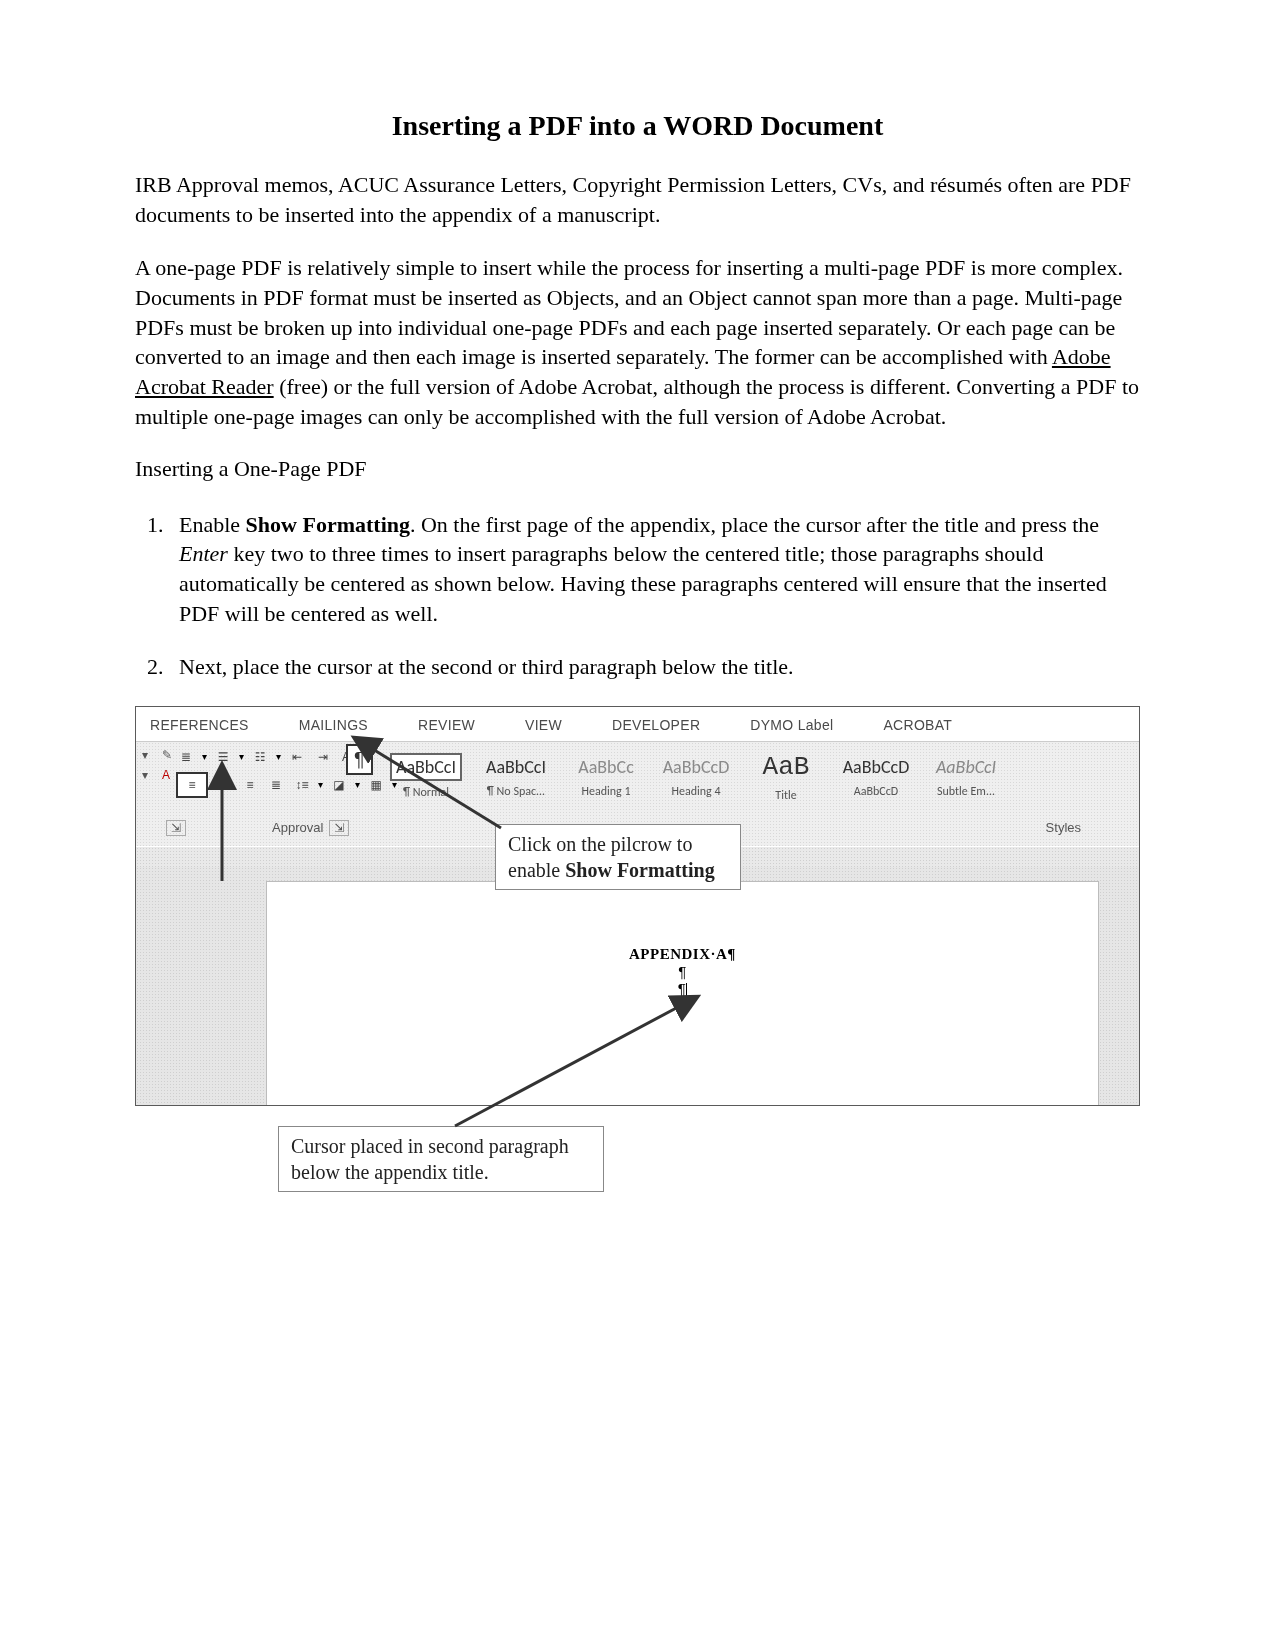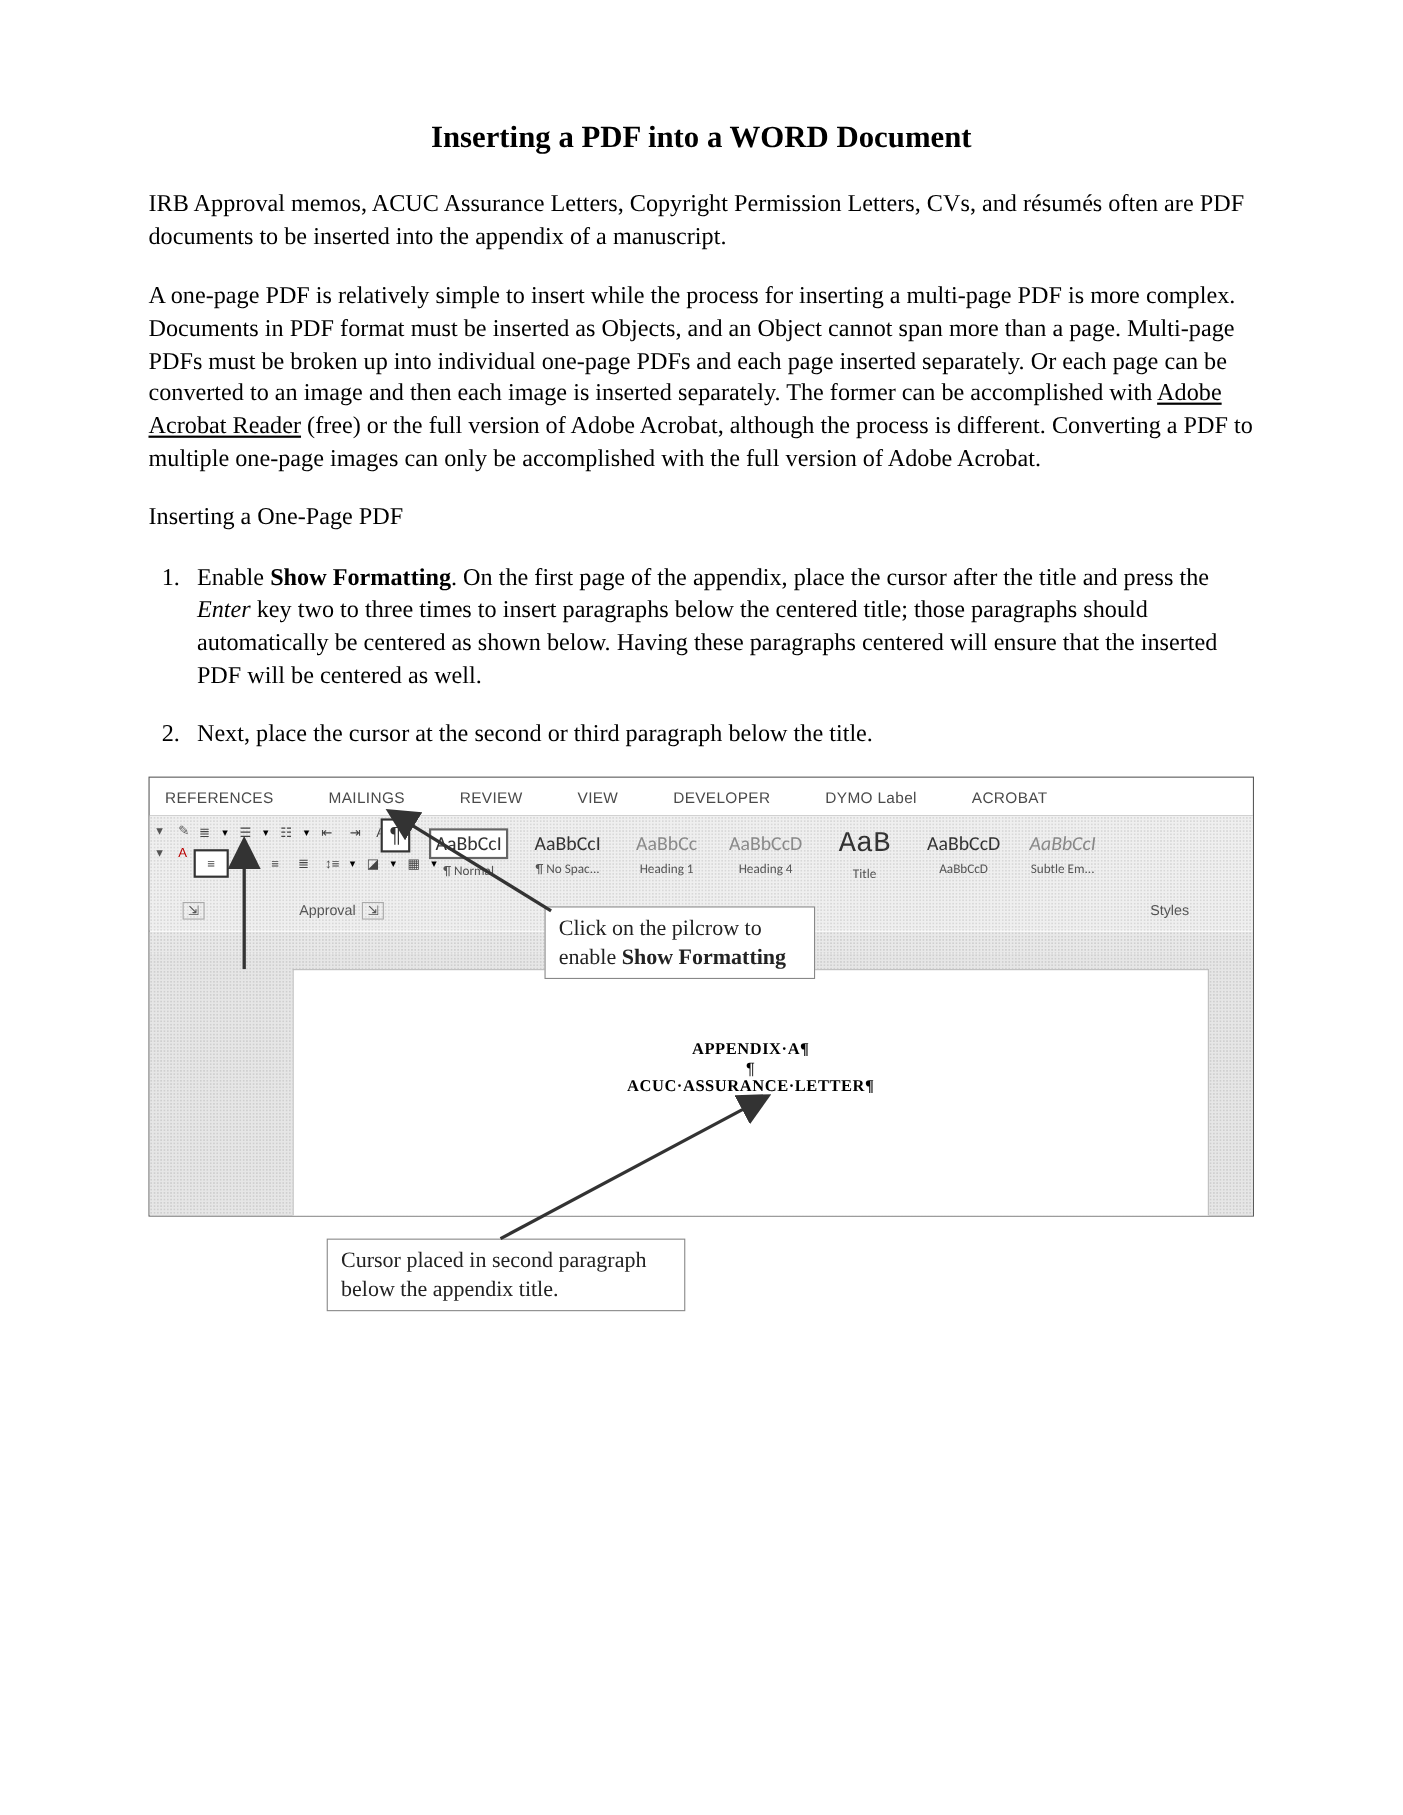--- a/index.html
+++ b/index.html
@@ -292,21 +292,20 @@
         </div>
       </div>
 
       <div class="ruler"></div>
 
       <div class="doc-area">
         <div class="doc-page">
           <div class="doc-center">
             <div>APPENDIX·A¶</div>
             <div class="pil">¶</div>
-            <div>ACUC·ASSURANCE·LETTER¶</div>
             <div class="pil"><span>¶</span><span class="cursor-bar"></span></div>
           </div>
         </div>
       </div>
     </div>
 
     <div class="callout" style="left:360px; top:118px; width:220px;padding-left:12px;">
       <span>Click on the pilcrow to enable </span><span class="bold">Show Formatting</span>
     </div>
     <svg class="arrow-svg" style="left:226px; top:30px;" width="160" height="100">
@@ -320,21 +319,21 @@
 
     <svg class="arrow-svg" style="left:72px; top:70px;" width="30" height="110">
       <defs>
           <marker id="ah2" markerWidth="10" markerHeight="10" refX="2" refY="5" orient="auto">
         <path d="M0,0 L10,5 L0,10 Z" fill="#333"></path>
           </marker>
         </defs>
       <line x1="15" y1="105" x2="15" y2="8" stroke="#333" stroke-width="3" marker-end="url(#ah2)"></line>
     </svg>
 
-    <div class="callout" style="left:162px; top:420px; width:300px;">Cursor placed in second paragraph below the appendix title.</div>
+    <div class="callout" style="left:143px; top:420px; width:300px;">Cursor placed in second paragraph below the appendix title.</div>
     <svg class="arrow-svg" style="left:300px; top:290px;" width="260" height="140">
       <defs>
           <marker id="ah3" markerWidth="10" markerHeight="10" refX="2" refY="5" orient="auto">
         <path d="M0,0 L10,5 L0,10 Z" fill="#333"></path>
           </marker>
         </defs>
       <line x1="20" y1="130" x2="245" y2="10" stroke="#333" stroke-width="3" marker-end="url(#ah3)"></line>
     </svg>
   </div>
 

